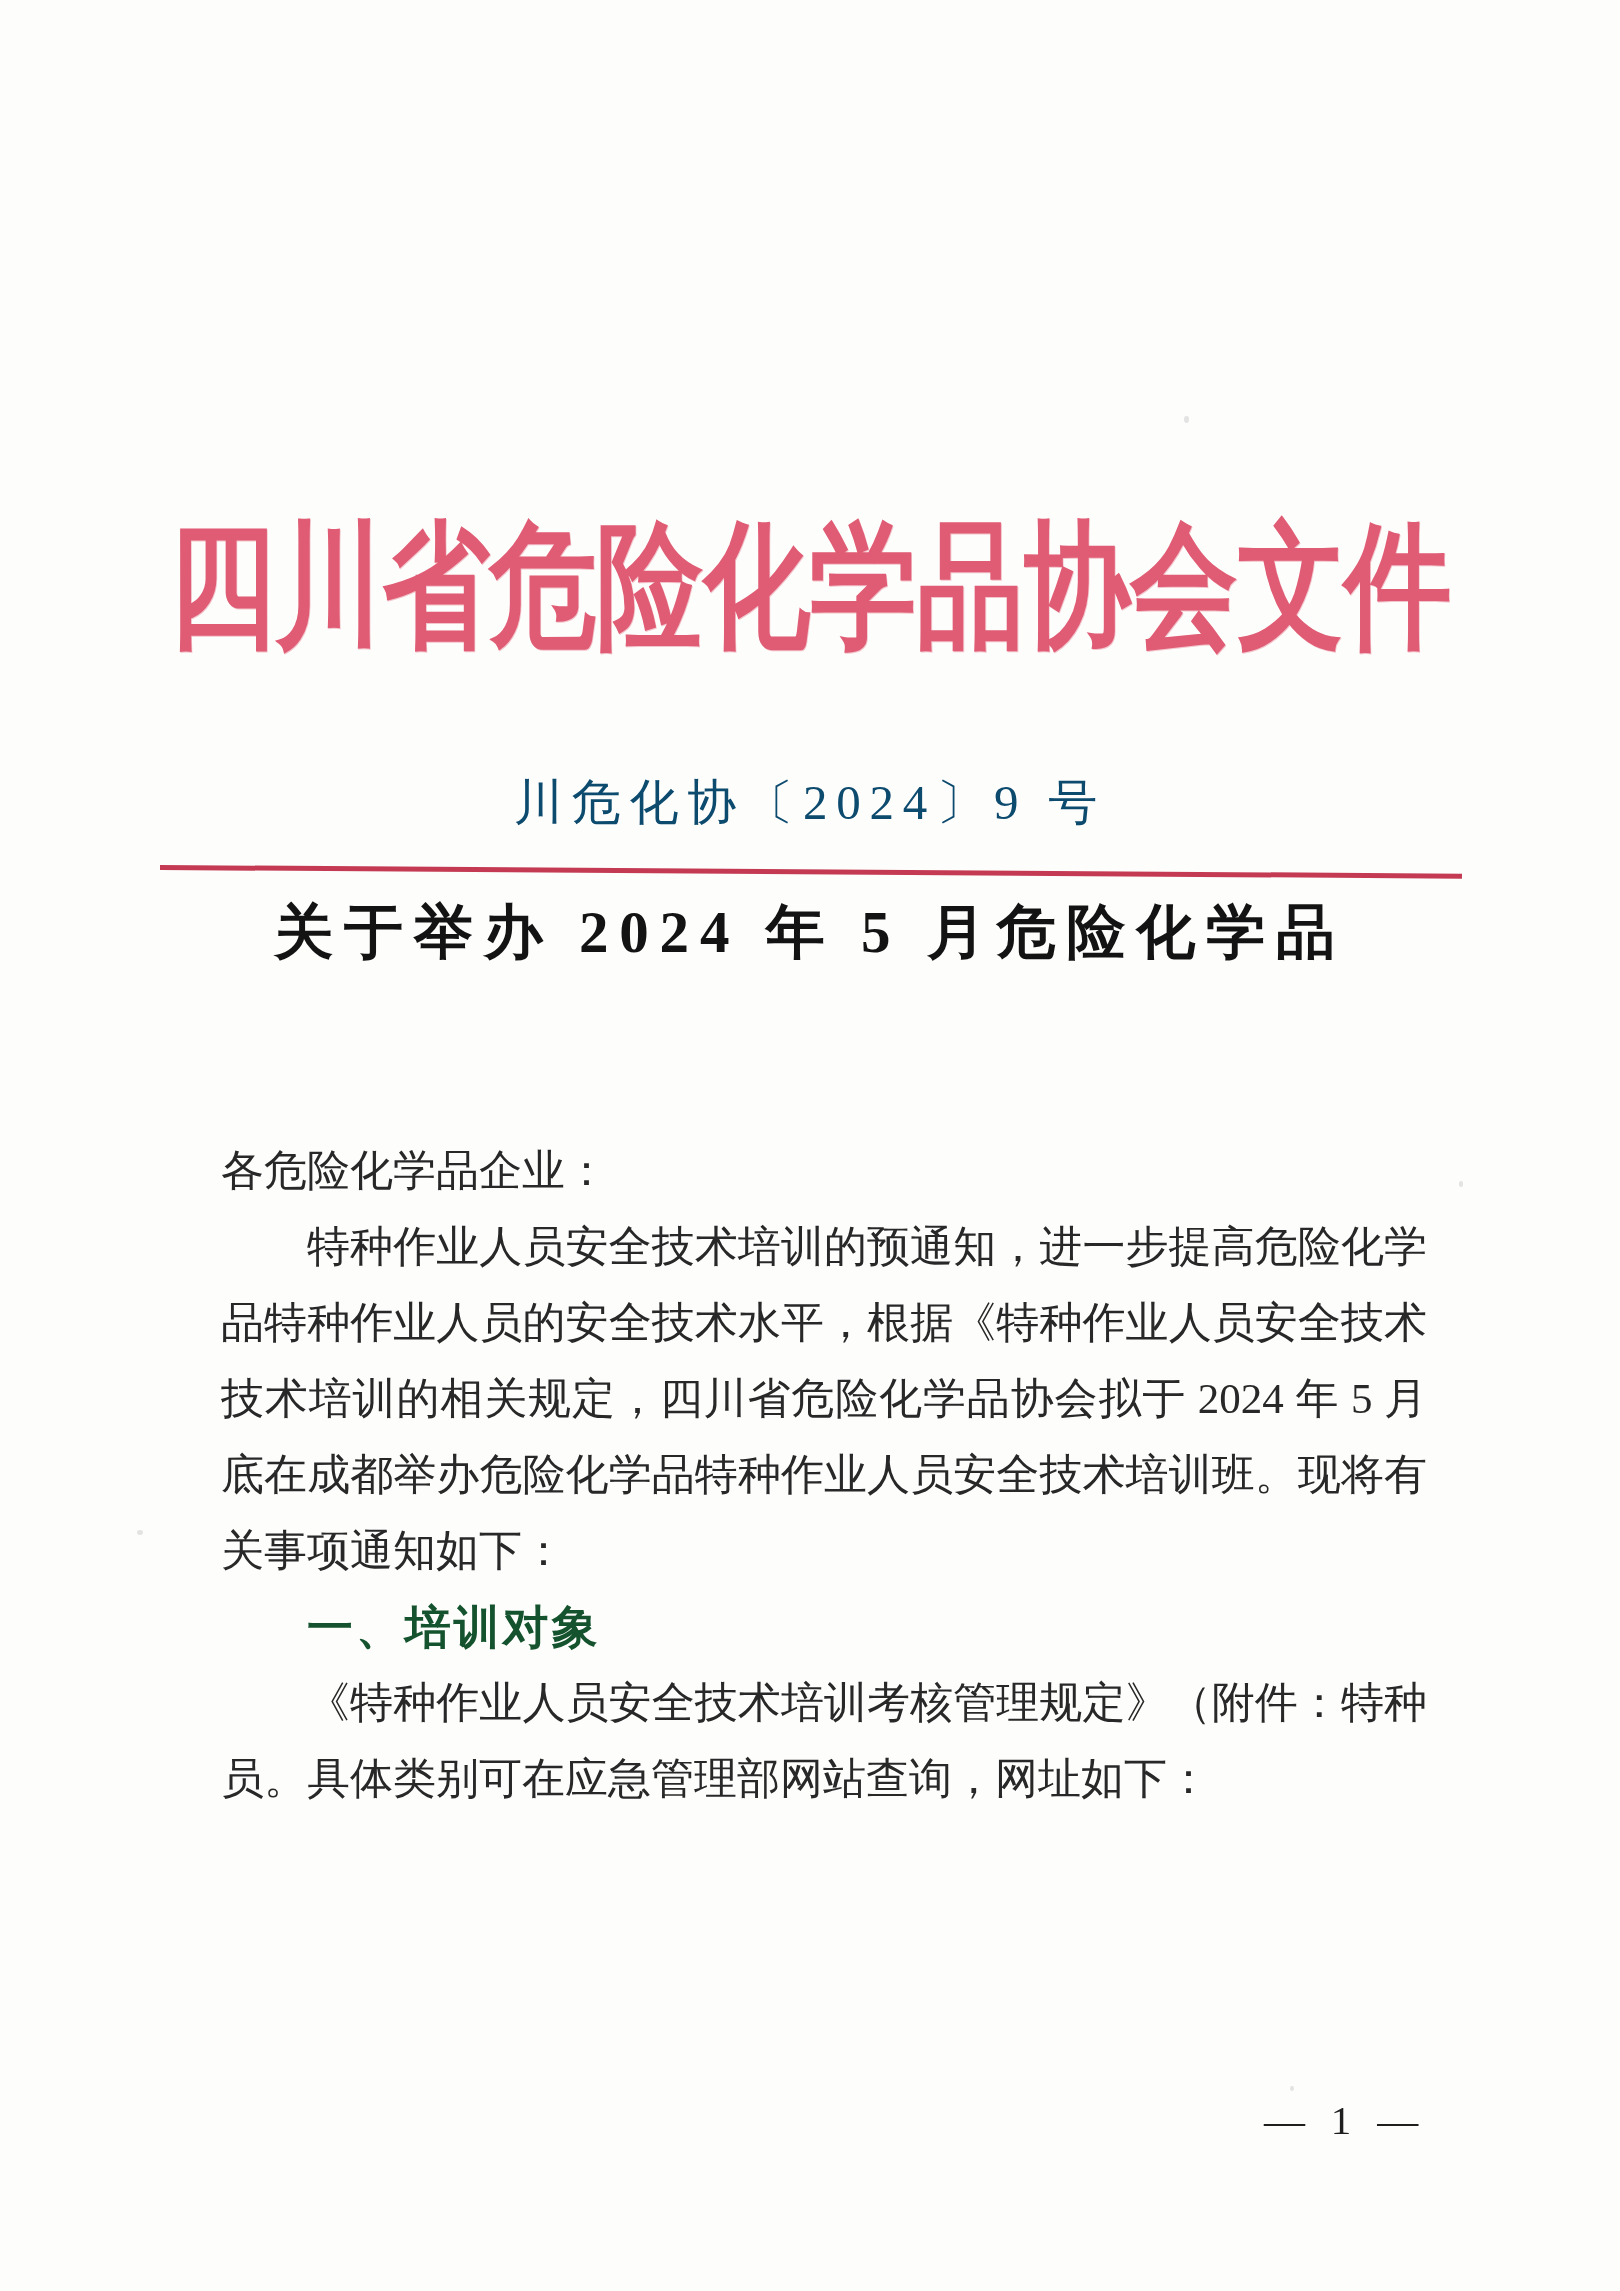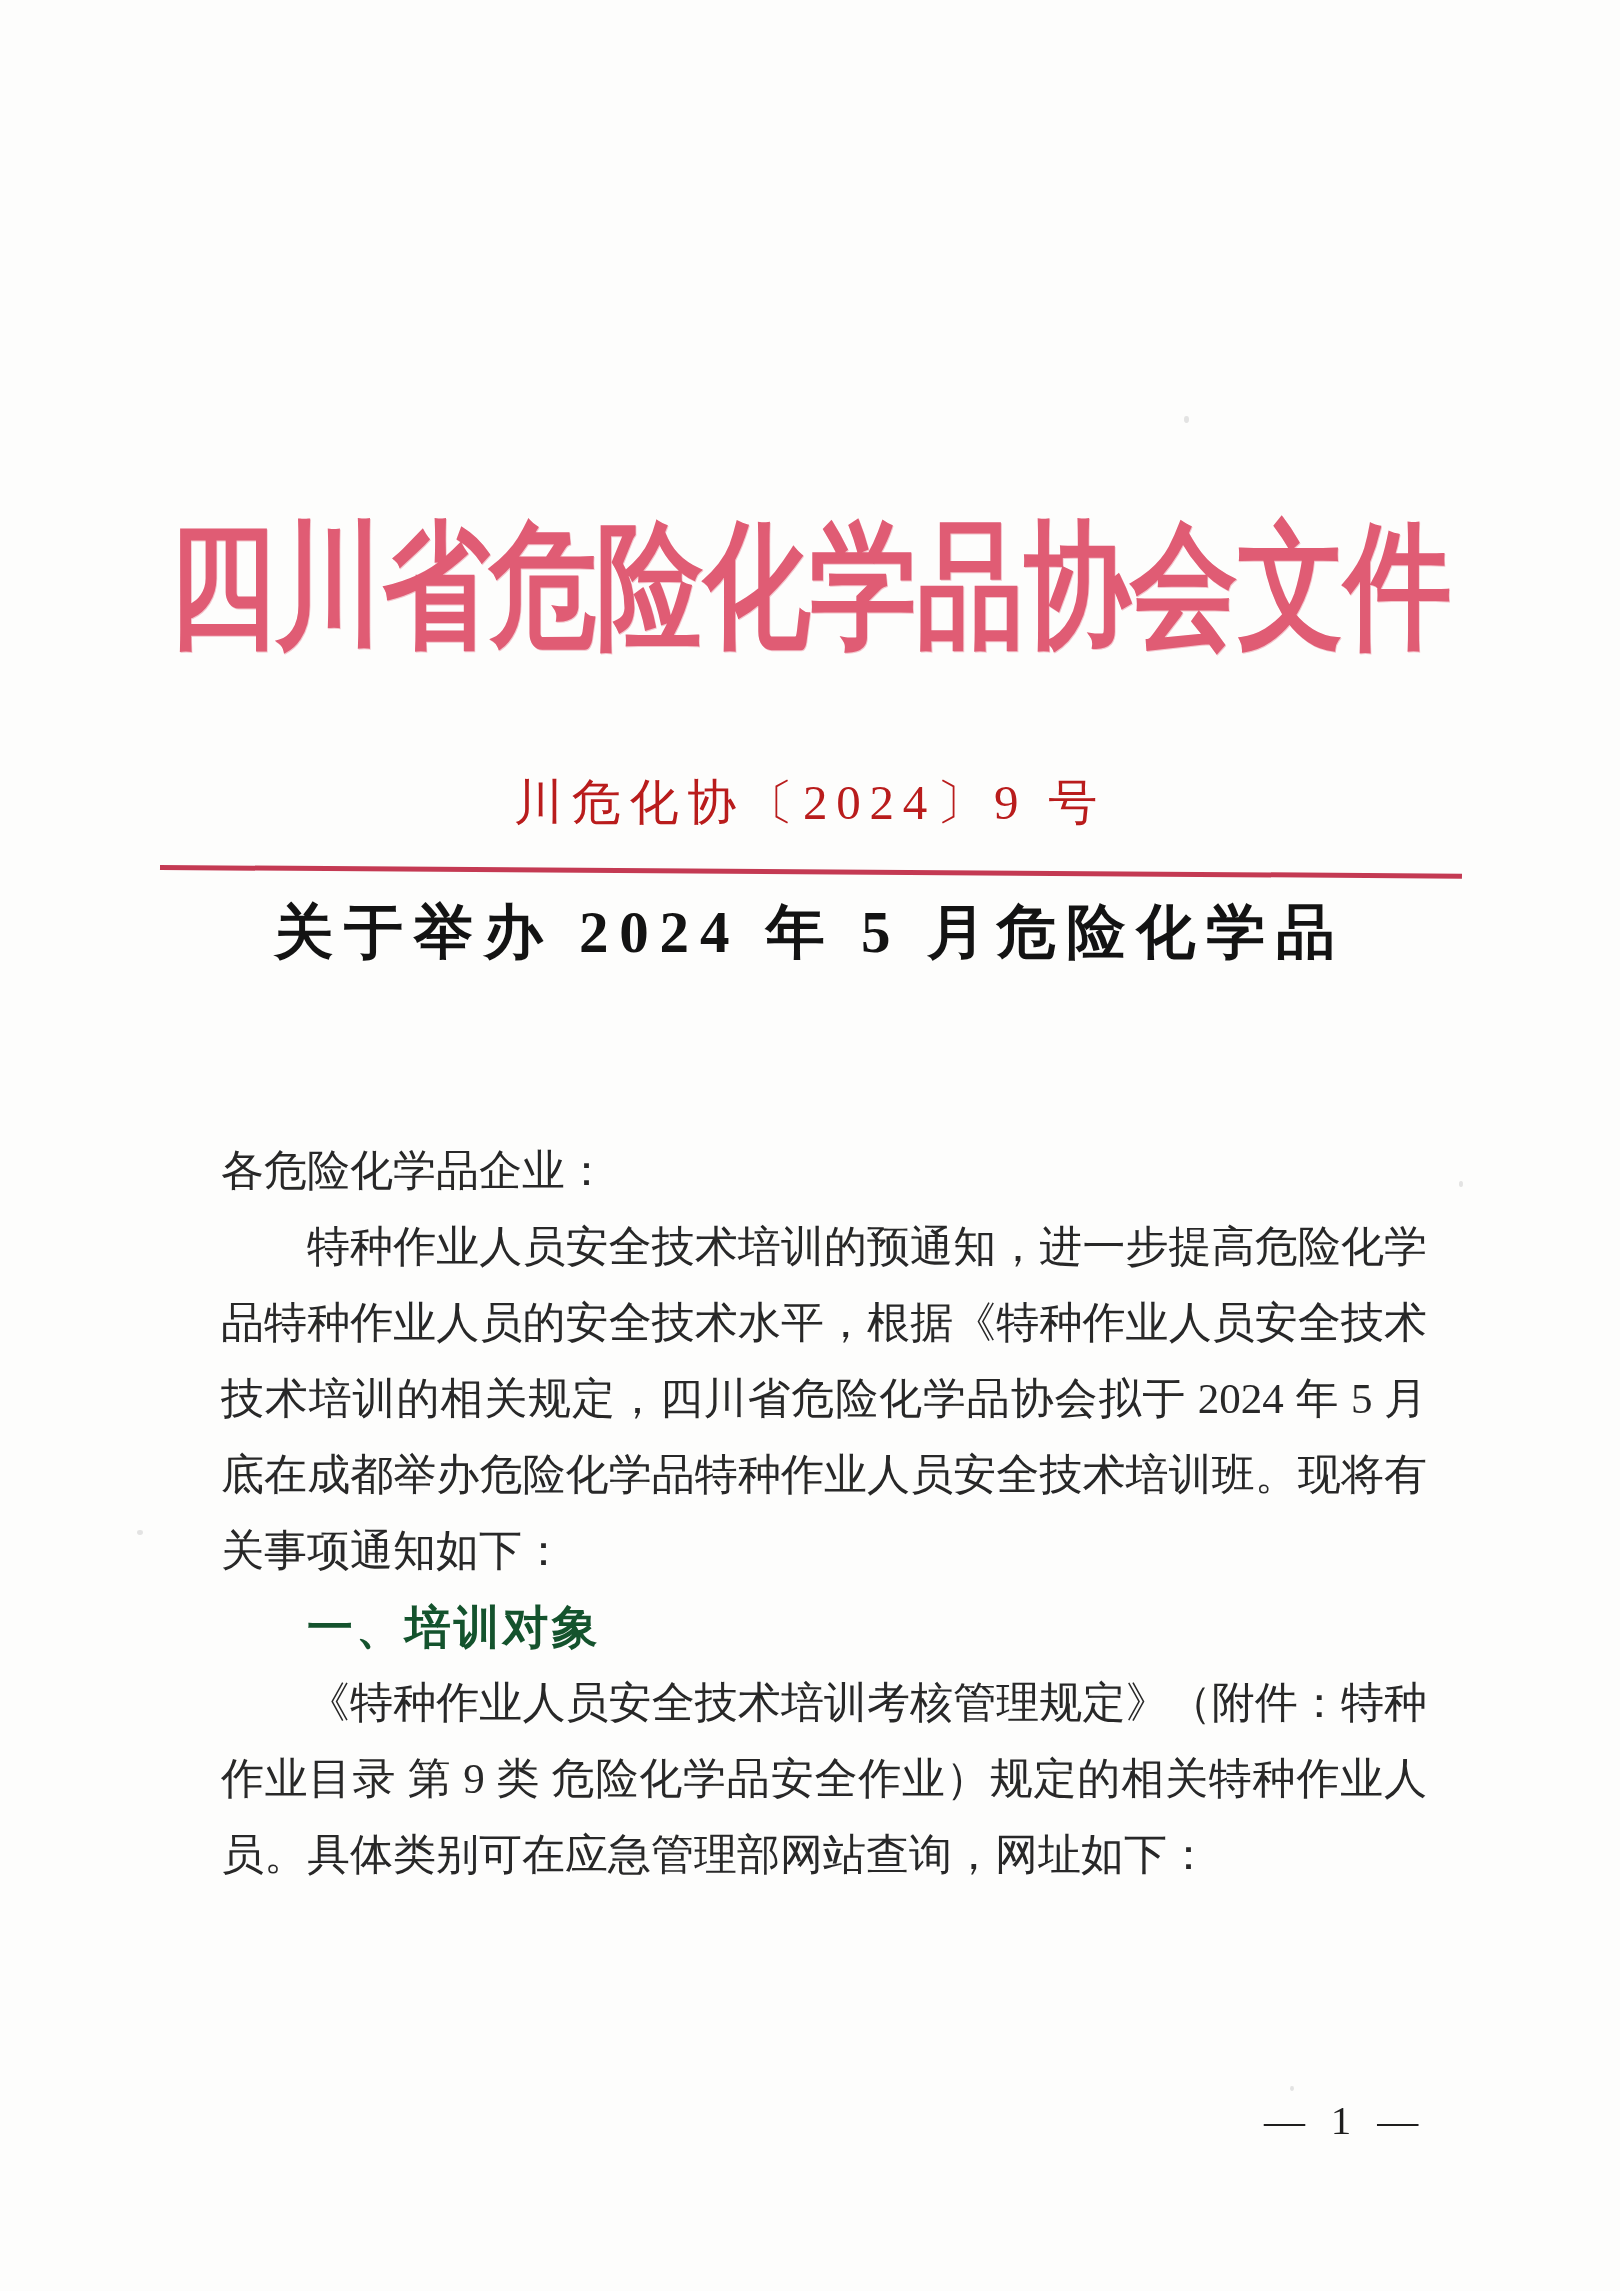--- a/index.html
+++ b/index.html
@@ -39,21 +39,21 @@
   }
   
   .doc-number {
     position: absolute;
     top: 770px;
     left: 0;
     width: 100%;
     text-align: center;
     font-size: 49px;
     letter-spacing: 8.8px;
-    color: #b91c1c;
+    color: #0c4a6e;
     white-space: nowrap;
   }
   
   .red-rule {
     position: absolute;
     top: 865px;
     left: 160px;
     width: 1302px;
     height: 4.9px;
     background: #c43a53;
@@ -142,21 +142,20 @@
 
   <div class="body-block">
     <div class="line">各危险化学品企业：</div>
     <div class="line justify indent">特种作业人员安全技术培训的预通知，进一步提高危险化学</div>
     <div class="line justify">品特种作业人员的安全技术水平，根据《特种作业人员安全技术</div>
     <div class="line justify">技术培训的相关规定，四川省危险化学品协会拟于 2024 年 5 月</div>
     <div class="line justify">底在成都举办危险化学品特种作业人员安全技术培训班。现将有</div>
     <div class="line">关事项通知如下：</div>
     <div class="line heading indent">一、培训对象</div>
     <div class="line justify indent">《特种作业人员安全技术培训考核管理规定》（附件：特种</div>
-    <div class="line justify">作业目录 第 9 类 危险化学品安全作业）规定的相关特种作业人</div>
     <div class="line">员。具体类别可在应急管理部网站查询，网址如下：</div>
   </div>
 
   <div class="page-number">— 1 —</div>
 
   <div class="speckle" style="left:1184px; top:416px; width:4.9px; height:6.9px;"></div>
   <div class="speckle" style="left:137px; top:1530px; width:5.9px; height:4.9px;"></div>
   <div class="speckle" style="left:1459px; top:1181px; width:3.9px; height:5.9px;"></div>
   <div class="speckle" style="left:1290px; top:2086px; width:3.9px; height:4.9px;"></div>
 

